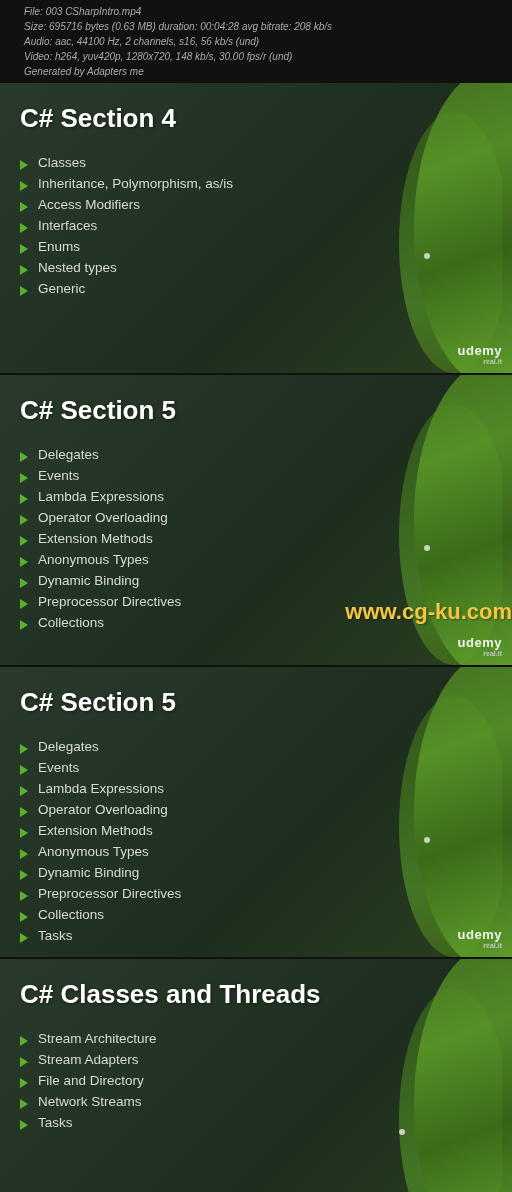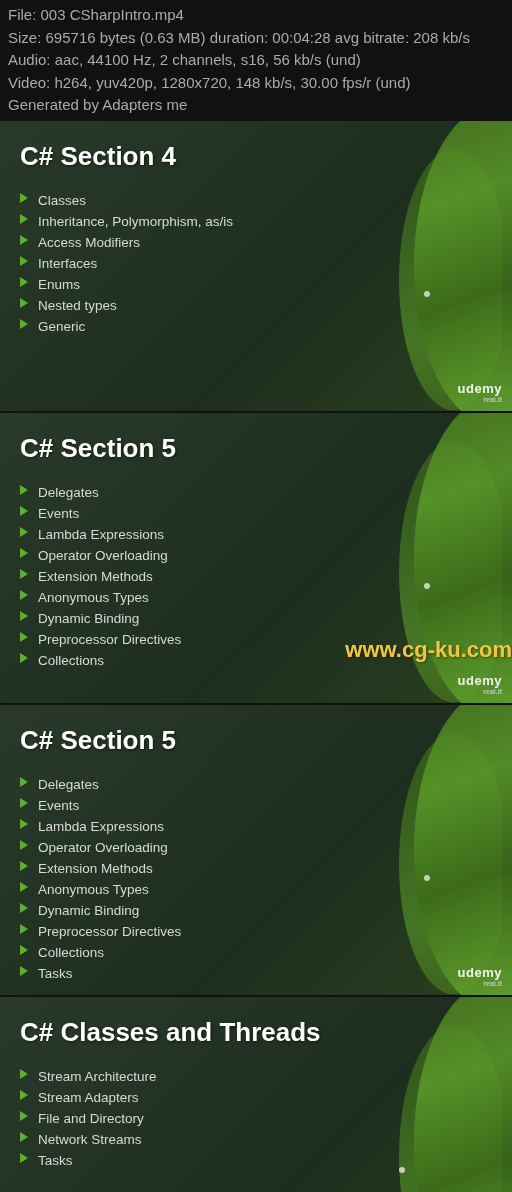--- a/index.html
+++ b/index.html
@@ -8,24 +8,25 @@
       min-height: 1192px;
       background: #1a1a1a;
       font-family: Arial, sans-serif;
       color: #e0e0e0;
       font-size: 13px;
     }
 
     
     .meta-bar {
       background: #111;
-      padding: 4px 8px;
-      font-size: 15px;
+      padding: 4px 24px;
+      font-size: 10px;
       color: #aaa;
       line-height: 1.5;
+      font-style: italic;
     }
 
     
     .slide {
       position: relative;
       overflow: hidden;
       background: linear-gradient(135deg, #2a3a2a 0%, #1e2e1e 60%, #2a4020 100%);
       border-bottom: 2px solid #111;
     }
 
@@ -73,21 +74,21 @@
     }
 
     .topic-list {
       list-style: none;
       z-index: 2;
       position: relative;
     }
 
     .topic-list li {
       display: flex;
-      align-items: flex-start;
+      align-items: flex-end;
       padding: 3px 0;
       color: #d8d8d8;
       font-size: 13.5px;
     }
 
     .arrow-icon {
       display: inline-block;
       width: 0;
       height: 0;
       border-top: 5px solid transparent;

